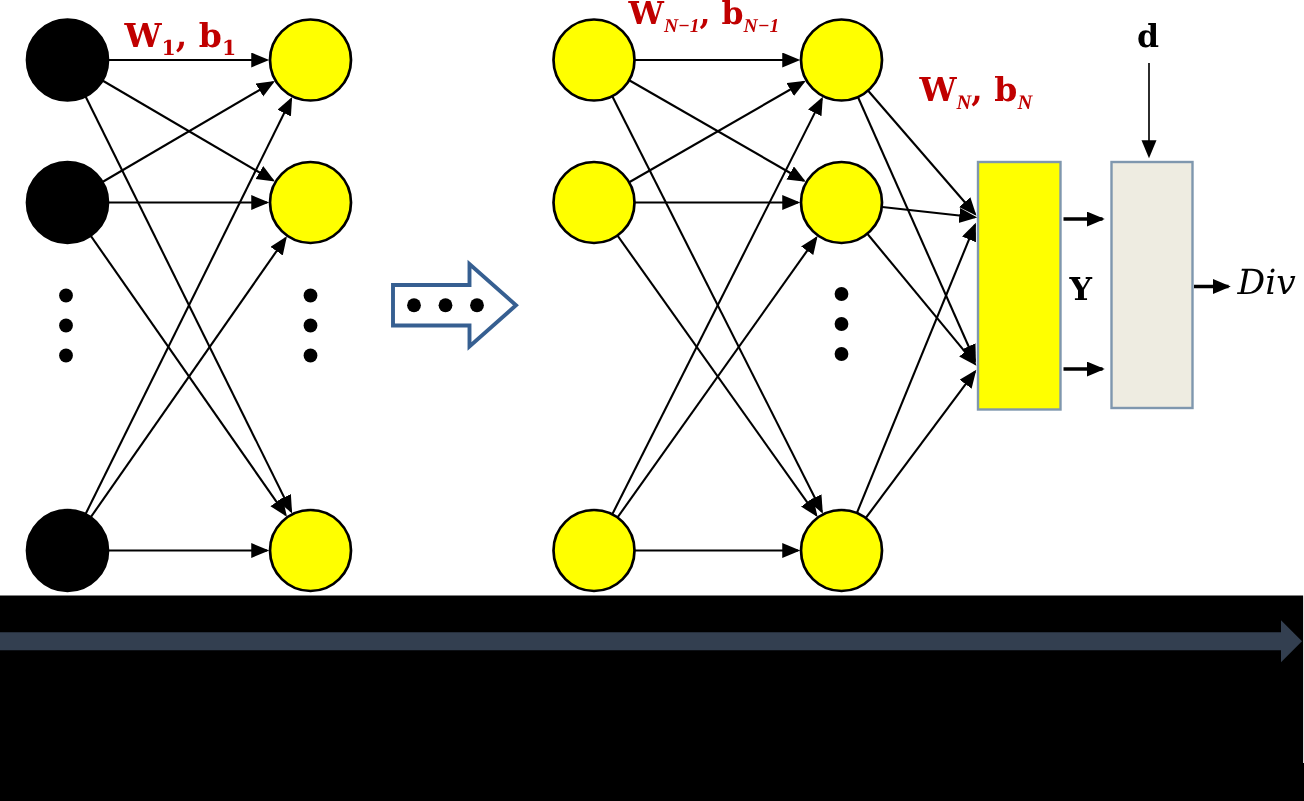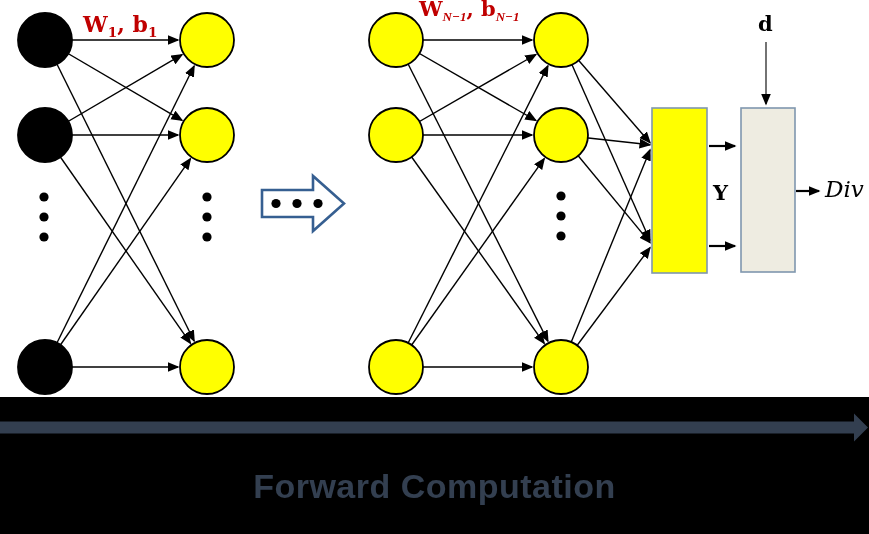--- a/index.html
+++ b/index.html
@@ -134,22 +134,22 @@
     <line class="edge-thick" x1="796" y1="191" x2="819" y2="191" marker-end="url(#ah)"></line>
 
     <rect class="band" x="0" y="397" width="869" height="137"></rect>
     <polygon class="fwd-arrow" points="0,421.5 854,421.5 854,413.5 868,427.5 854,441.5 854,433.5 0,433.5"></polygon>
   </svg>
 
   <div class="lbl weight-lbl" style="left:83px;top:12px;"><span>W</span><sub>1</sub><span>, </span><span>b</span><sub>1</sub></div>
 
   <div class="lbl weight-lbl" style="left:419px;top:-3px;font-size:21px;"><span>W</span><sub class="it">N−1</sub><span>, </span><span>b</span><sub class="it">N−1</sub></div>
 
+  <div class="lbl weight-lbl" style="left:613px;top:48px;"><span>W</span><sub class="it">N</sub><span>, </span><span>b</span><sub class="it">N</sub></div>
 
   <div class="lbl math-lbl" style="left:758px;top:12px;">d</div>
 
   <div class="lbl math-lbl" style="left:713px;top:181px;">Y</div>
 
   <div class="lbl div-lbl" style="left:825px;top:177px;">Div</div>
 
-  <div class="caption">Forward Computation</div>
 
 </div>
 
 </body></html>

